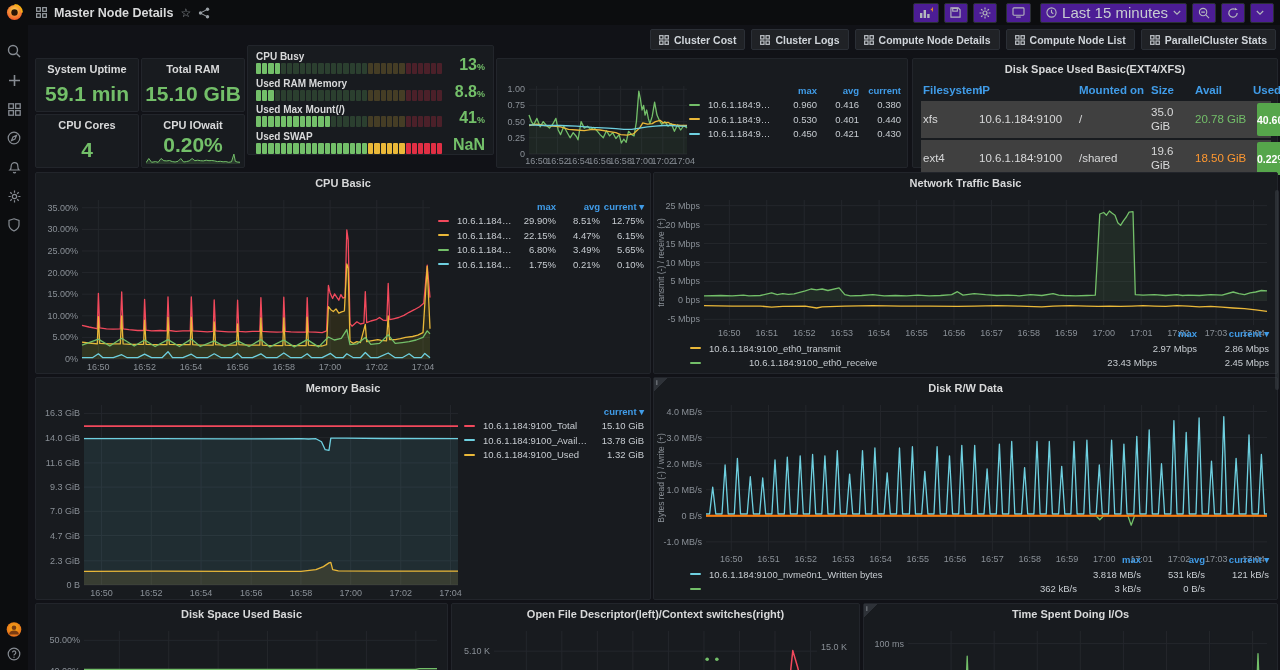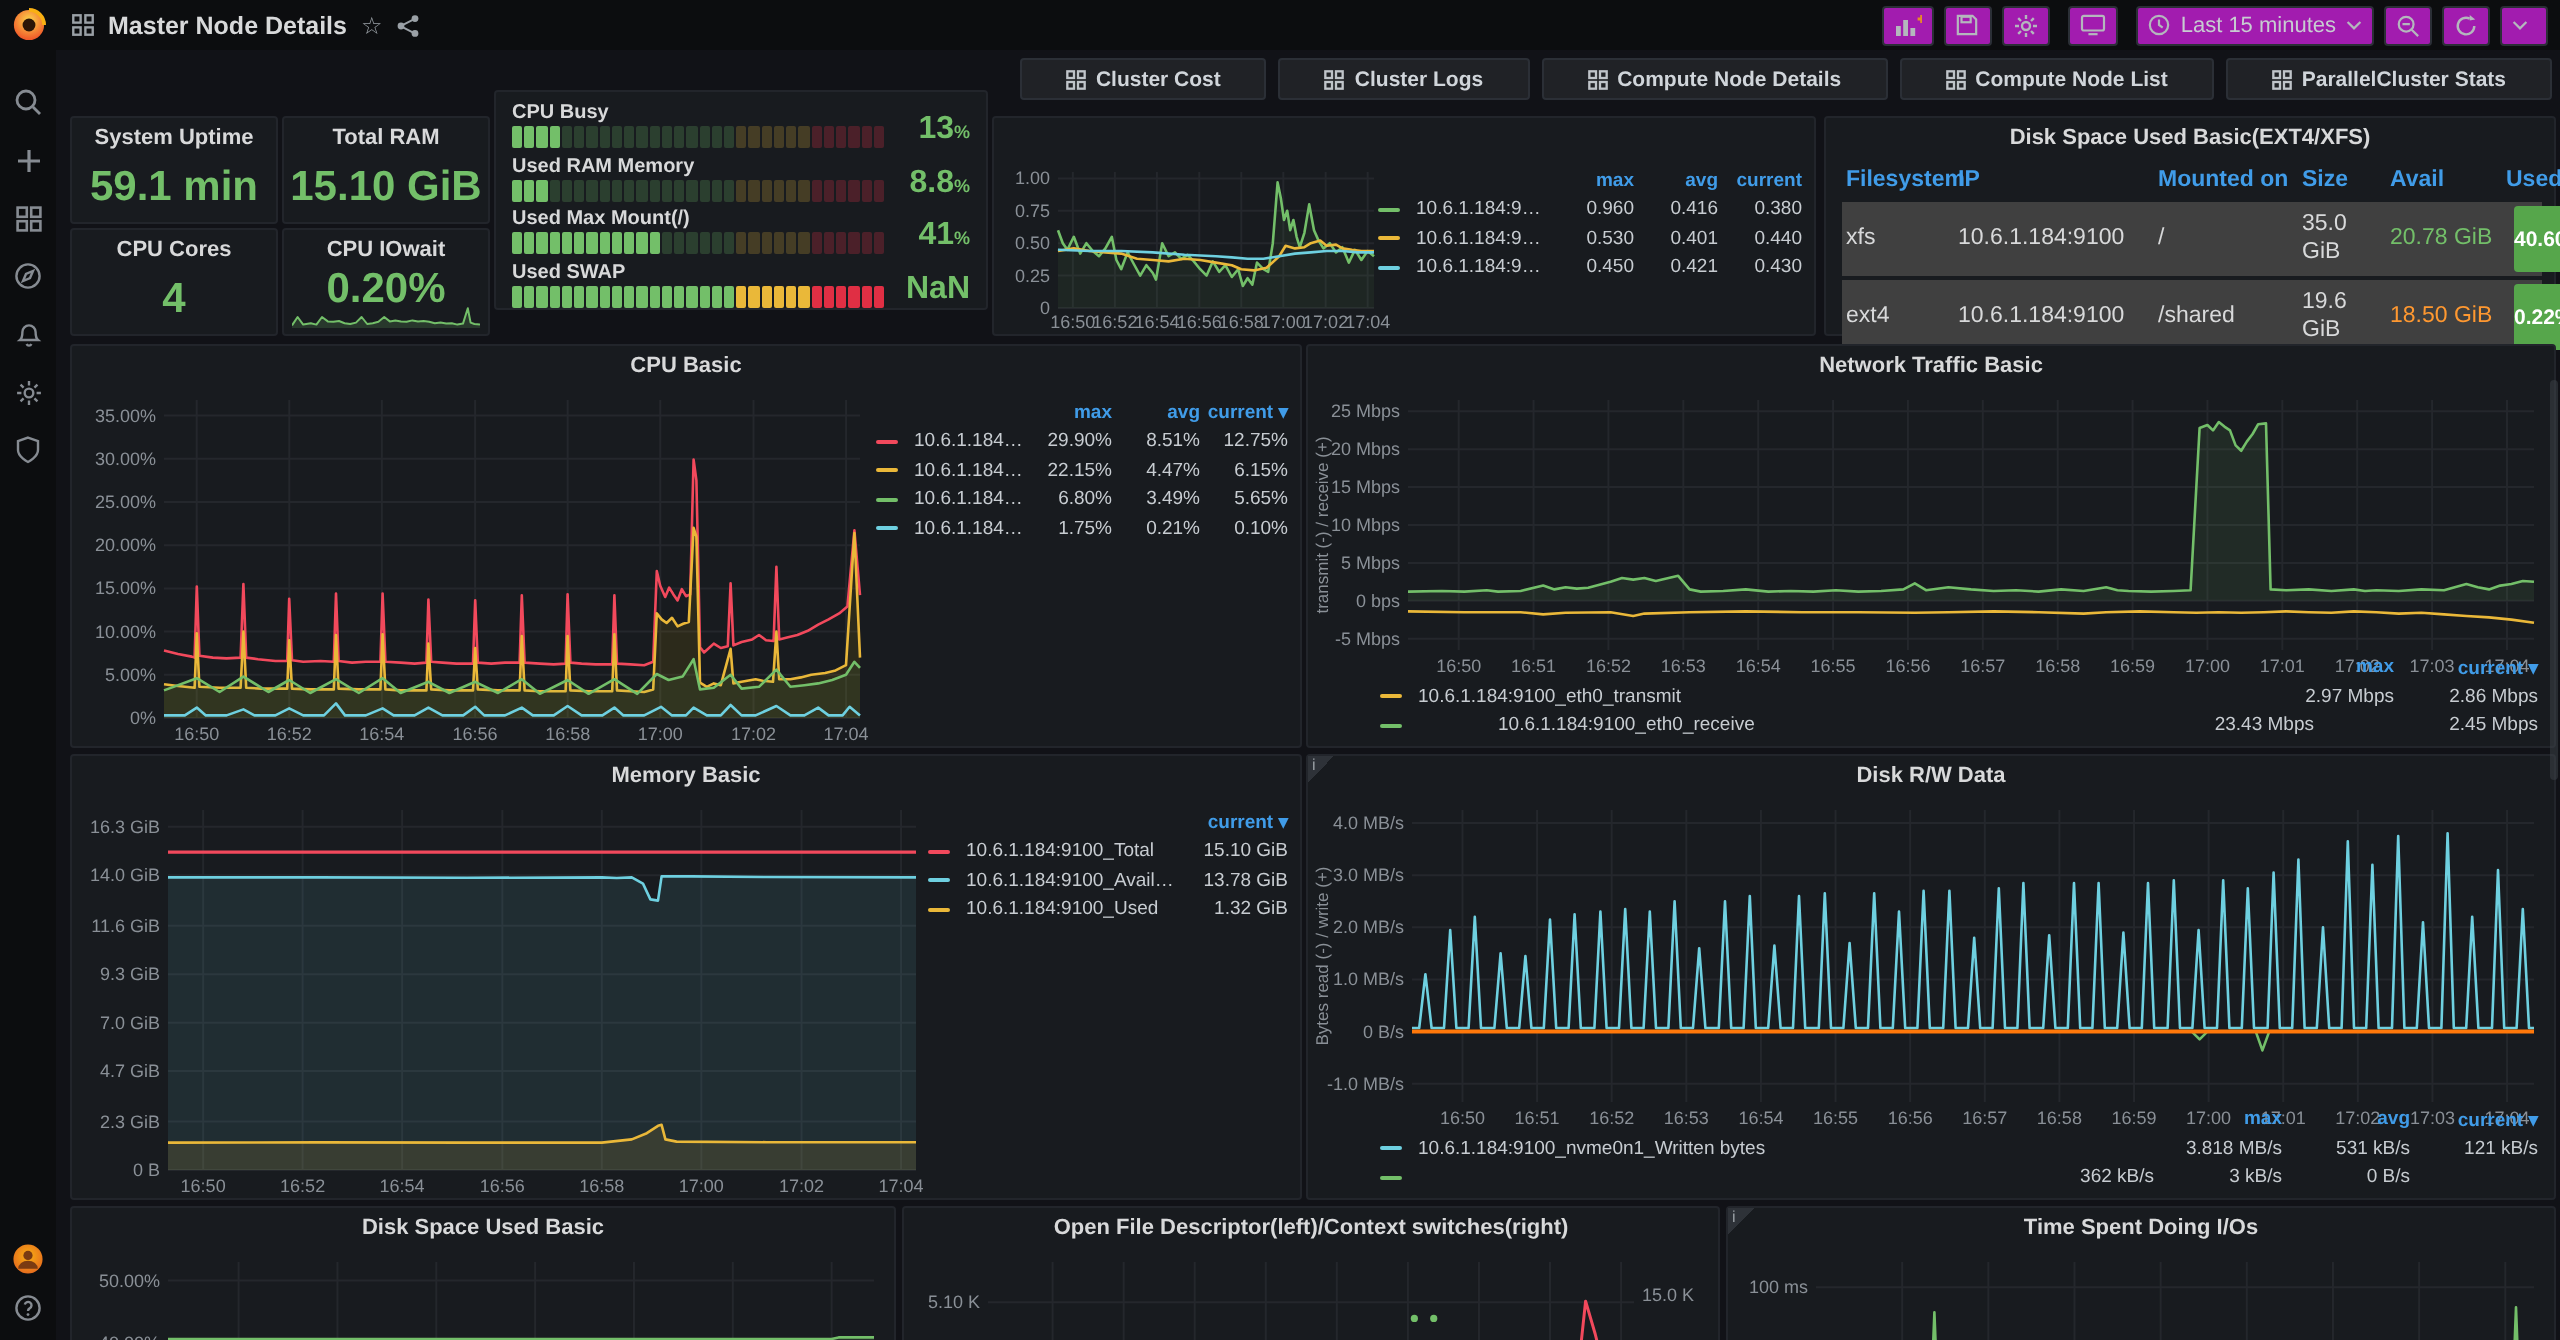--- a/index.html
+++ b/index.html
@@ -5,29 +5,29 @@
   *{box-sizing:border-box;margin:0;padding:0}
   html,body{width:1280px;height:670px;overflow:hidden}
   body{background:#111217;font-family:"Liberation Sans",sans-serif;color:#d8d9da;position:relative}
   
   .nav{position:absolute;left:0;top:0;width:1280px;height:25px;background:#0c0d0f;display:flex;align-items:center;z-index:9}
   .logo{width:28px;height:25px;display:flex;align-items:center;justify-content:center}
   .navgrp{display:flex;align-items:center;gap:7px;margin-left:8px}
   .navtitle{font-size:12.5px;font-weight:600;color:#d8d9da;white-space:nowrap}
   .ic{display:inline-flex;align-items:center;justify-content:center;color:#9aa0a6}
   .navright{margin-left:auto;display:flex;align-items:center;gap:5px;padding-right:6px}
-  .nbtn{height:20px;min-width:24px;background:#a21caf;border:1px solid #2b2f36;border-radius:2px;display:flex;align-items:center;justify-content:space-between;gap:5px;color:#c7ccd1;font-size:11px;padding:0 5px;cursor:pointer}
+  .nbtn{height:20px;min-width:24px;background:#4c1d95;border:1px solid #2b2f36;border-radius:2px;display:flex;align-items:center;justify-content:space-between;gap:5px;color:#c7ccd1;font-size:15px;padding:0 5px;cursor:pointer}
   
   .sidebar{position:absolute;left:0;top:25px;width:28px;height:645px;background:#0c0d0f;display:flex;flex-direction:column;align-items:center;padding-top:18px;gap:13px;z-index:8}
   .sbic{width:16px;height:16px;display:flex;align-items:center;justify-content:center;color:#868b92;cursor:pointer}
   .sb-bottom{margin-top:auto;display:flex;flex-direction:column;gap:9px;align-items:center;padding-bottom:8px}
   
   .content{position:absolute;left:28px;top:25px;width:1252px;height:645px}
   .toolbar{position:absolute;top:4px;right:4px;display:flex;gap:6px;z-index:5}
-  .tbtn{height:21px;background:#202226;border:1px solid #2b2f36;border-radius:2px;display:flex;align-items:center;gap:5px;padding:0 22px;font-size:10.5px;font-weight:700;color:#d0d5da;cursor:pointer;white-space:nowrap}
+  .tbtn{height:21px;background:#202226;border:1px solid #2b2f36;border-radius:2px;display:flex;align-items:center;gap:5px;padding:0 8px;font-size:10.5px;font-weight:700;color:#d0d5da;cursor:pointer;white-space:nowrap}
   .dash{position:absolute;left:0;top:0;width:1252px;height:645px;overflow:hidden}
   .panel{position:absolute;background:#181b1f;border:1px solid #22252b;border-radius:2px}
   .ptitle{height:20px;line-height:20px;text-align:center;font-size:11px;font-weight:600;color:#d8d9da;white-space:nowrap;overflow:hidden;cursor:pointer}
   .chart{position:absolute}
   .cinfo{position:absolute;left:0;top:0;width:13px;height:13px;background:linear-gradient(135deg,#2e3238 50%,transparent 50%);font-size:8px;line-height:9px;color:#9aa0a6;padding-left:2px;z-index:3}
   
   .tile .tval{position:absolute;top:23px;left:0;right:0;text-align:center;font-size:21px;font-weight:700;color:#73bf69;z-index:2}
   .tile .spark{position:absolute;left:4px;right:4px;bottom:2px;height:13px}
   
   .gwrap{position:absolute;left:8px;right:8px;top:5px}

